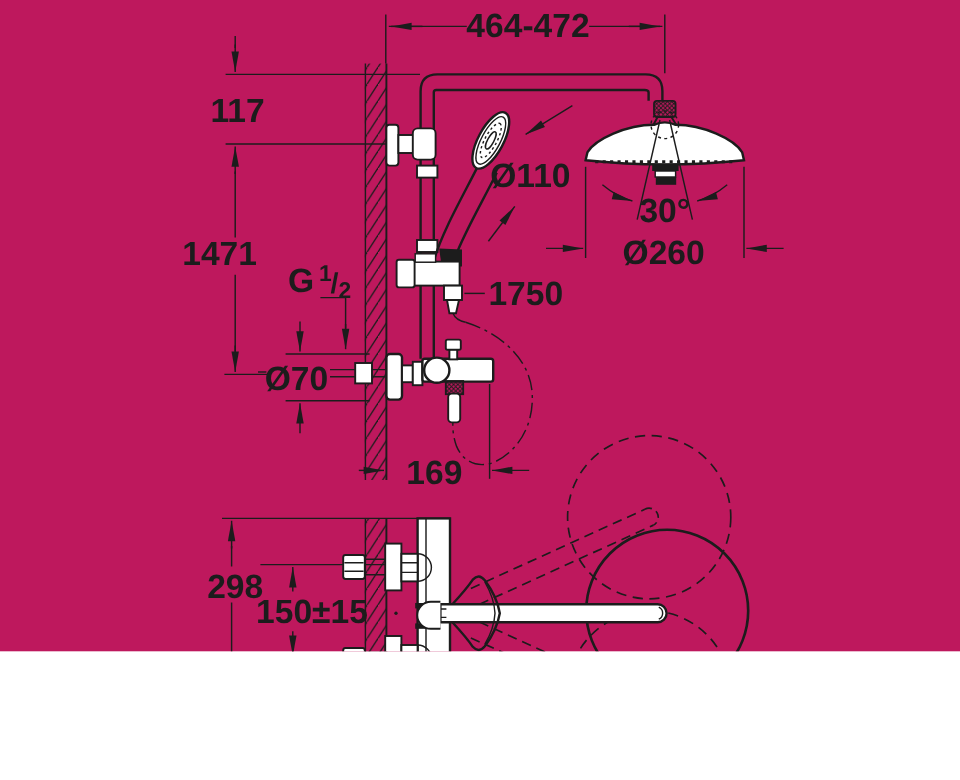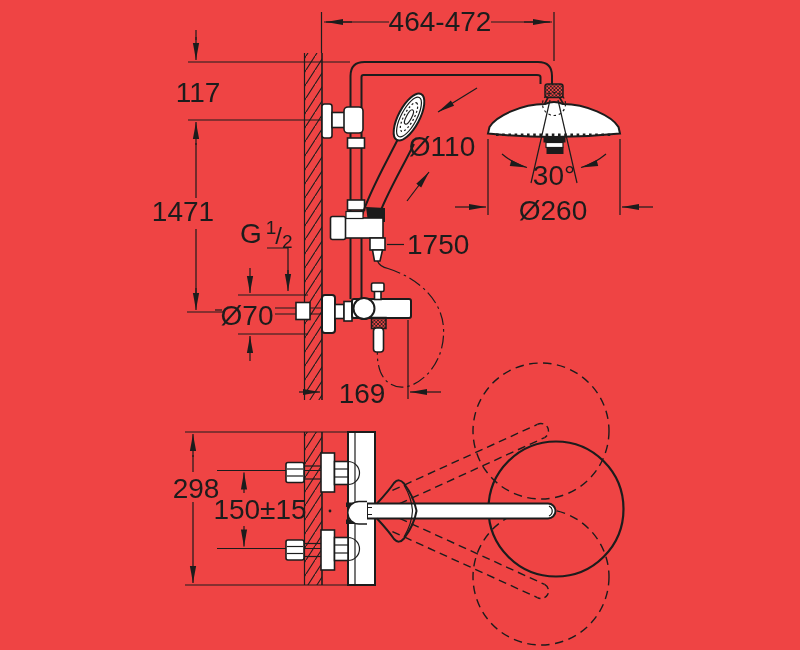--- a/index.html
+++ b/index.html
@@ -1,16 +1,16 @@
 <!DOCTYPE html>
 <html><head>
 <meta charset="utf-8">
 <style>
   html,body{margin:0;padding:0;background:#ffffff;}
-  .stage{width:800px;height:650px;position:relative;background:#ef4444;overflow:hidden;}
+  .stage{width:800px;height:543px;position:relative;background:#be185d;overflow:hidden;font-weight:bold;}
   svg{display:block;}
   text{font-family:"Liberation Sans","DejaVu Sans",sans-serif;fill:#1c1c1c;}
   .dim{font-size:28px;}
   .thread{font-size:28px;}
   .ln{stroke:#1c1c1c;fill:none;}
   .thin{stroke-width:1.2;}
   .med{stroke-width:1.6;}
   .thick{stroke-width:2;}
   .wfill{fill:#ffffff;}
 </style>

